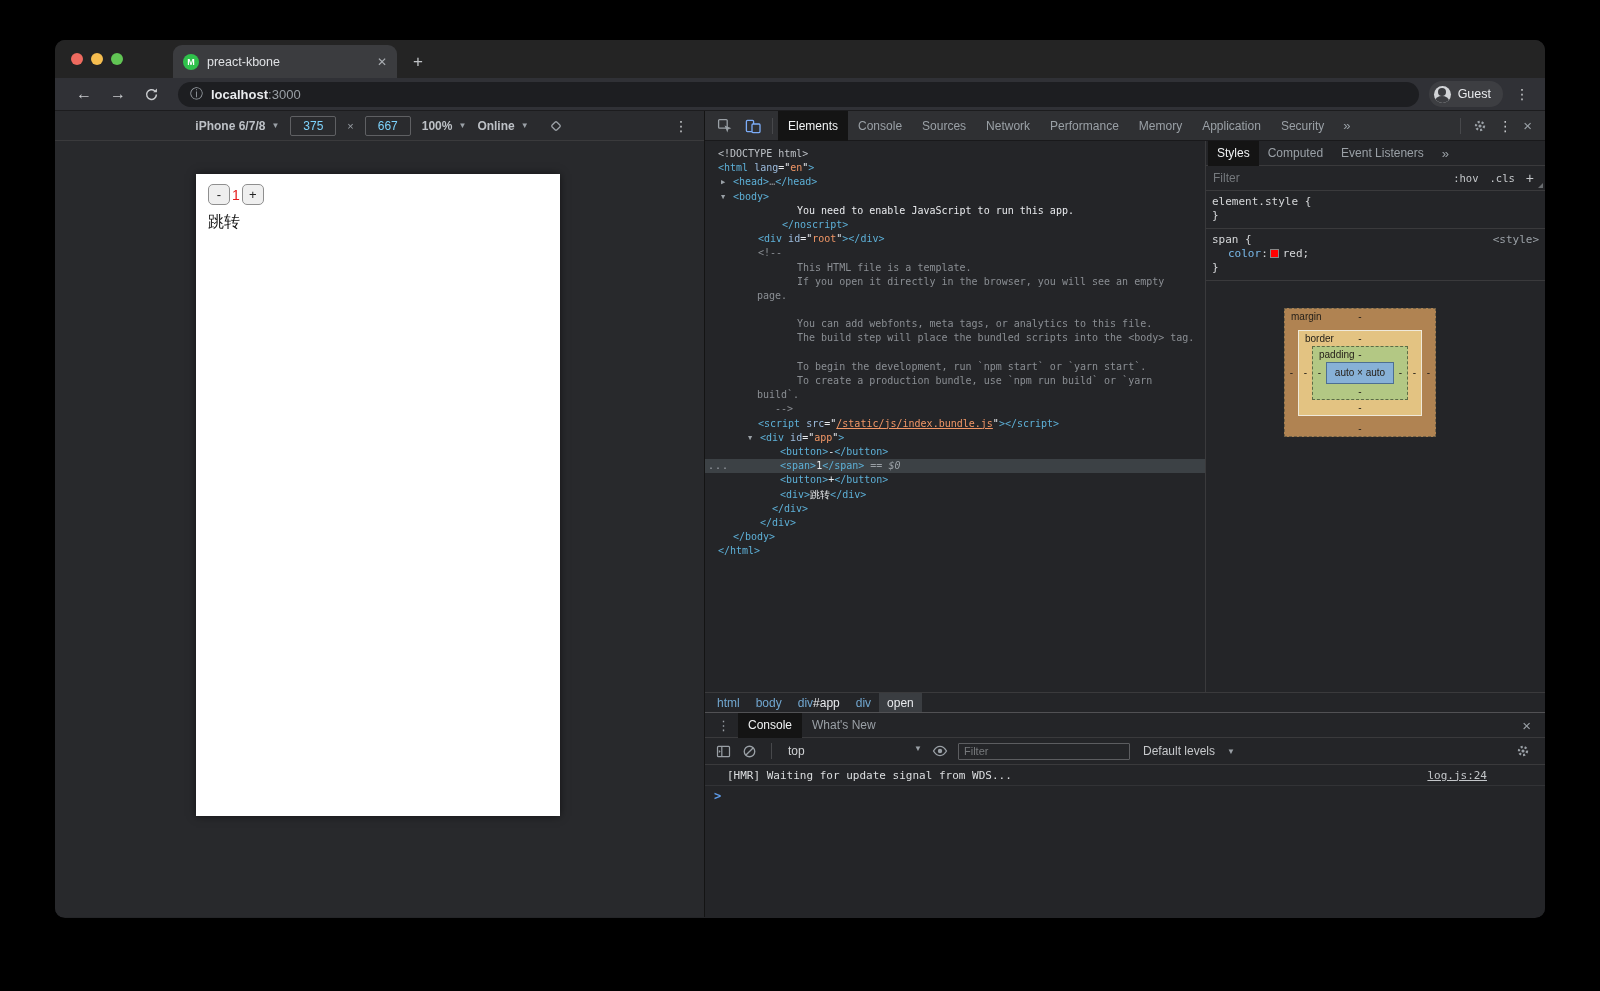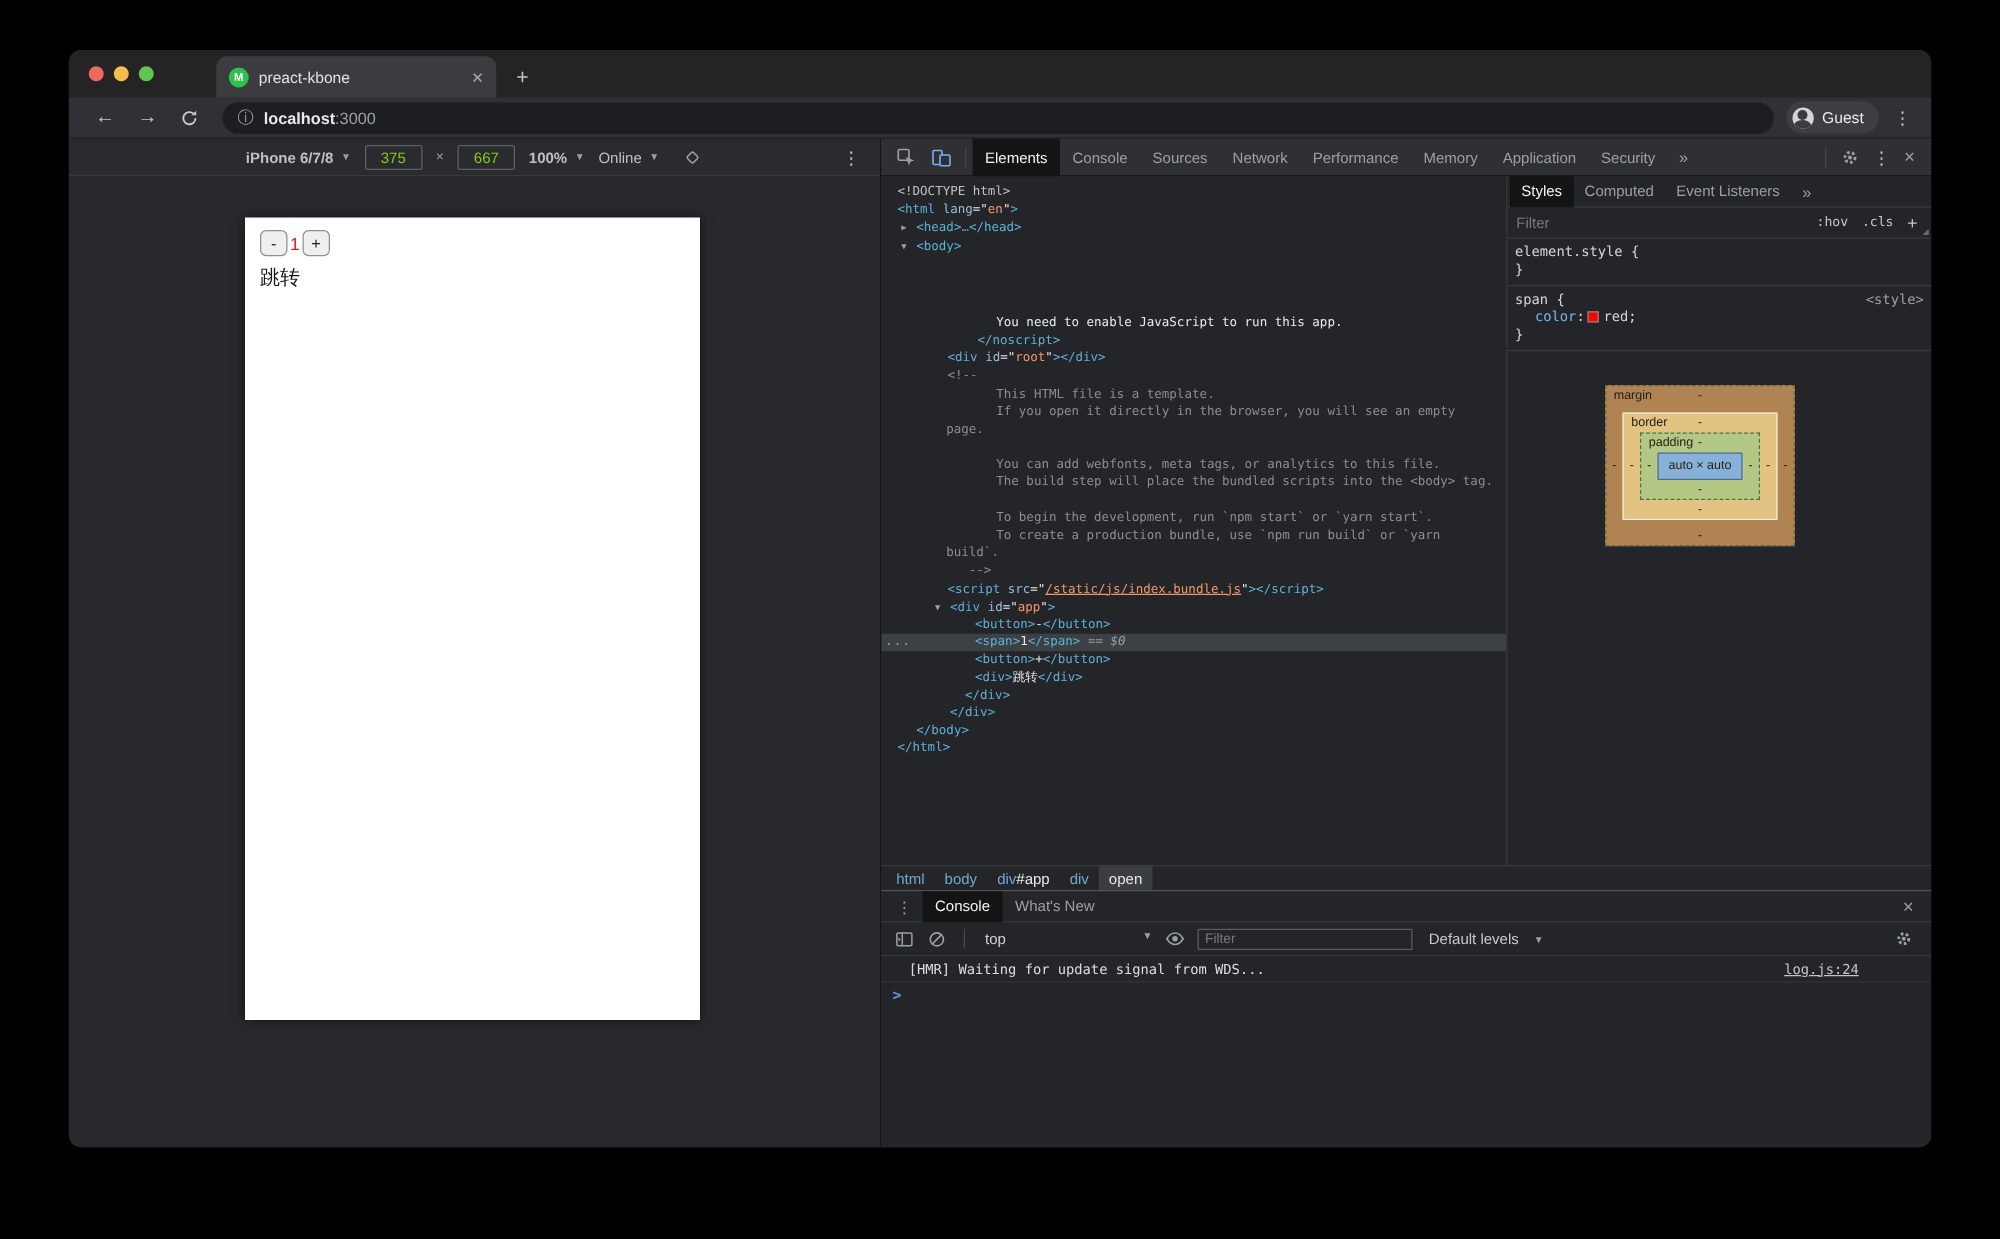--- a/index.html
+++ b/index.html
@@ -39,21 +39,21 @@
   .guest span { color:#e8eaed; font-size:12.5px; }
   .kebab { color:#c9cbce; font-size:14px; padding:0 4px; margin-left:8px; letter-spacing:0; }
 
   
   .main { display:flex; height:806px; }
   .left { width:650px; display:flex; flex-direction:column; background:#28292c; border-right:1px solid #141414; }
   .devicebar { height:30px; background:#2a2b2e; border-bottom:1px solid #3a3a3c; display:flex;
                align-items:center; justify-content:center; gap:11px; color:#9aa0a6; font-size:12px; position:relative; }
   .devsel { display:flex; align-items:center; gap:6px; font-weight:bold; color:#bdc1c6; }
   .caret { font-size:8px; color:#9aa0a6; }
-  .dim { width:46px; height:20px; border:1px solid #5f6063; background:transparent; color:#84cc16;
+  .dim { width:46px; height:20px; border:1px solid #5f6063; background:transparent; color:#7dd3fc;
          text-align:center; font-size:12px; border-radius:2px; font-family:"Liberation Sans",sans-serif; }
   .xlbl { color:#9aa0a6; font-size:11px; }
   .devdots { position:absolute; right:12px; }
   .rotate-ic { margin-left:8px; display:flex; }
 
   .viewport { flex:1; position:relative; }
   .phone { position:absolute; left:141px; top:33px; width:364px; height:642px; background:#fff;
            box-shadow:0 0 8px rgba(0,0,0,.55); color:#111; }
   .phone-inner { padding:10px 0 0 12px; }
   .counter-row { display:flex; align-items:center; }
@@ -191,21 +191,21 @@
           <span>iPhone 6/7/8</span>
           <span class="caret">▼</span>
         </span>
         <input class="dim" value="375" style="">
         <span class="xlbl">×</span>
         <input class="dim" value="667" style="">
         <span class="devsel" style="font-weight:bold;">
           <span>100%</span>
           <span class="caret">▼</span>
         </span>
-        <span class="devsel" style="font-weight:normal;">
+        <span class="devsel" style="font-weight:bold;">
           <span>Online</span>
           <span class="caret">▼</span>
         </span>
         <span class="rotate-ic">
           <svg width="16" height="16" viewBox="0 0 16 16">
               <rect x="4.6" y="4.6" width="6.8" height="6.8" rx="1.4" transform="rotate(45 8 8)" fill="none" stroke="#9aa0a6" stroke-width="1.3"></rect>
             </svg>
         </span>
         <span class="kebab devdots">⋮</span>
       </div>
@@ -261,21 +261,21 @@
           <span class="closex">×</span>
         </span>
       </div>
 
       <div class="dt-middle">
         <div class="tree-pane">
             <div class="code-line" style="padding-left: 13px;"><span class="tk-d">&lt;!DOCTYPE html&gt;</span></div>
             <div class="code-line" style="padding-left: 13px;"><span class="tk-g">&lt;html</span><span class="tk-a"> lang</span><span class="tk-t">="</span><span class="tk-v">en</span><span class="tk-t">"</span><span class="tk-g">&gt;</span></div>
             <div class="code-line" style="padding-left: 16px;"><span class="tw">▶</span><span class="tk-g">&lt;head&gt;</span><span class="tk-c">…</span><span class="tk-g">&lt;/head&gt;</span></div>
             <div class="code-line" style="padding-left: 16px;"><span class="tw">▼</span><span class="tk-g">&lt;body&gt;</span></div>
-            <div class="code-line" style="padding-left: 92px; margin-top: 48px;"><span class="tk-t">You need to enable JavaScript to run this app.</span></div>
+            <div class="code-line" style="padding-left: 92px;"><span class="tk-t">You need to enable JavaScript to run this app.</span></div>
             <div class="code-line" style="padding-left: 77px;"><span class="tk-g">&lt;/noscript&gt;</span></div>
             <div class="code-line" style="padding-left: 53px;"><span class="tk-g">&lt;div</span><span class="tk-a"> id</span><span class="tk-t">="</span><span class="tk-v">root</span><span class="tk-t">"</span><span class="tk-g">&gt;&lt;/div&gt;</span></div>
             <div class="code-line" style="padding-left: 53px;"><span class="tk-c">&lt;!--</span></div>
             <div class="code-line" style="padding-left: 92px;"><span class="tk-c">This HTML file is a template.</span></div>
             <div class="code-line" style="padding-left: 92px;"><span class="tk-c">If you open it directly in the browser, you will see an empty</span></div>
             <div class="code-line" style="padding-left: 52px;"><span class="tk-c">page.</span></div>
             <div class="code-line" style="padding-left: 0px;"></div>
             <div class="code-line" style="padding-left: 92px;"><span class="tk-c">You can add webfonts, meta tags, or analytics to this file.</span></div>
             <div class="code-line" style="padding-left: 92px;"><span class="tk-c">The build step will place the bundled scripts into the &lt;body&gt; tag.</span></div>
             <div class="code-line" style="padding-left: 0px;"></div>

